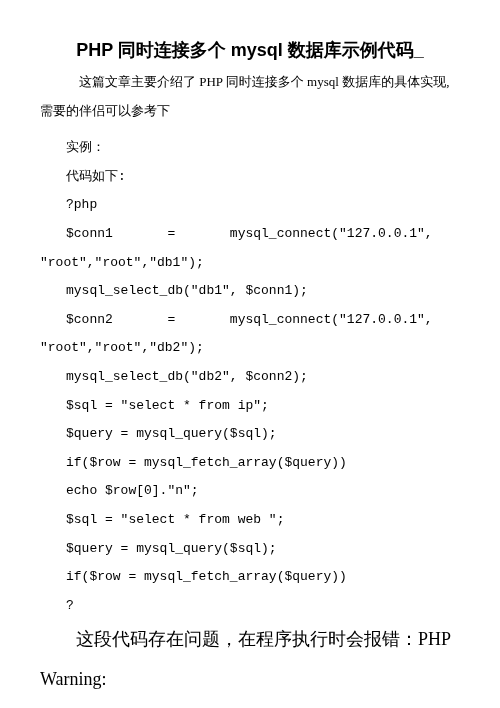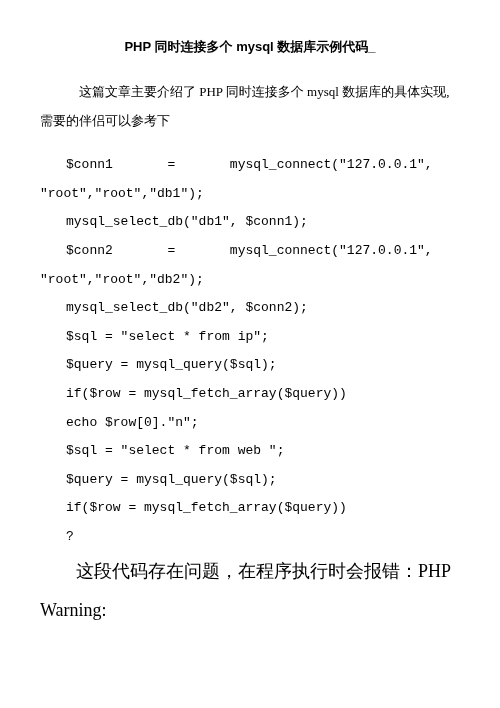--- a/index.html
+++ b/index.html
@@ -9,31 +9,31 @@
     font-family: "SimSun", "宋体", serif;
   }
   .page {
     width: 500px;
     height: 708px;
     padding: 38px 40px 0 40px;
     box-sizing: border-box;
     color: #000;
   }
   .title {
-    font-size: 13px;
+    font-size: 18px;
     font-weight: bold;
     text-align: center;
-    margin-bottom: 22px;
+    margin-bottom: 6px;
     font-family: "SimHei", "黑体", sans-serif;
   }
   .intro {
     font-size: 13px;
     line-height: 2.2;
     text-indent: 3em;
-    margin-bottom: 16px;
+    margin-bottom: 9px;
     font-family: "SimSun", "宋体", serif;
   }
   .line {
     font-size: 13px;
     line-height: 2.2;
     text-indent: 2em;
     white-space: pre;
     font-family: "Courier New", "SimSun", monospace;
   }
   .line-wrap {
@@ -49,20 +49,23 @@
     text-indent: 2em;
     font-family: "SimSun", "宋体", serif;
   }
 </style>
 </head>
 <body>
 
 <div class="page">
   <div class="title">PHP 同时连接多个 mysql 数据库示例代码_</div>
   <div class="intro">这篇文章主要介绍了 PHP 同时连接多个 mysql 数据库的具体实现,需要的伴侣可以参考下</div>
+  <div class="line">实例：</div>
+  <div class="line">代码如下:</div>
+  <div class="line">?php</div>
   <div class="line">$conn1       =       mysql_connect("127.0.0.1",</div>
   <div class="line-wrap">"root","root","db1");</div>
   <div class="line">mysql_select_db("db1", $conn1);</div>
   <div class="line">$conn2       =       mysql_connect("127.0.0.1",</div>
   <div class="line-wrap">"root","root","db2");</div>
   <div class="line">mysql_select_db("db2", $conn2);</div>
   <div class="line">$sql = "select * from ip";</div>
   <div class="line">$query = mysql_query($sql);</div>
   <div class="line">if($row = mysql_fetch_array($query))</div>
   <div class="line">echo $row[0]."n";</div>

